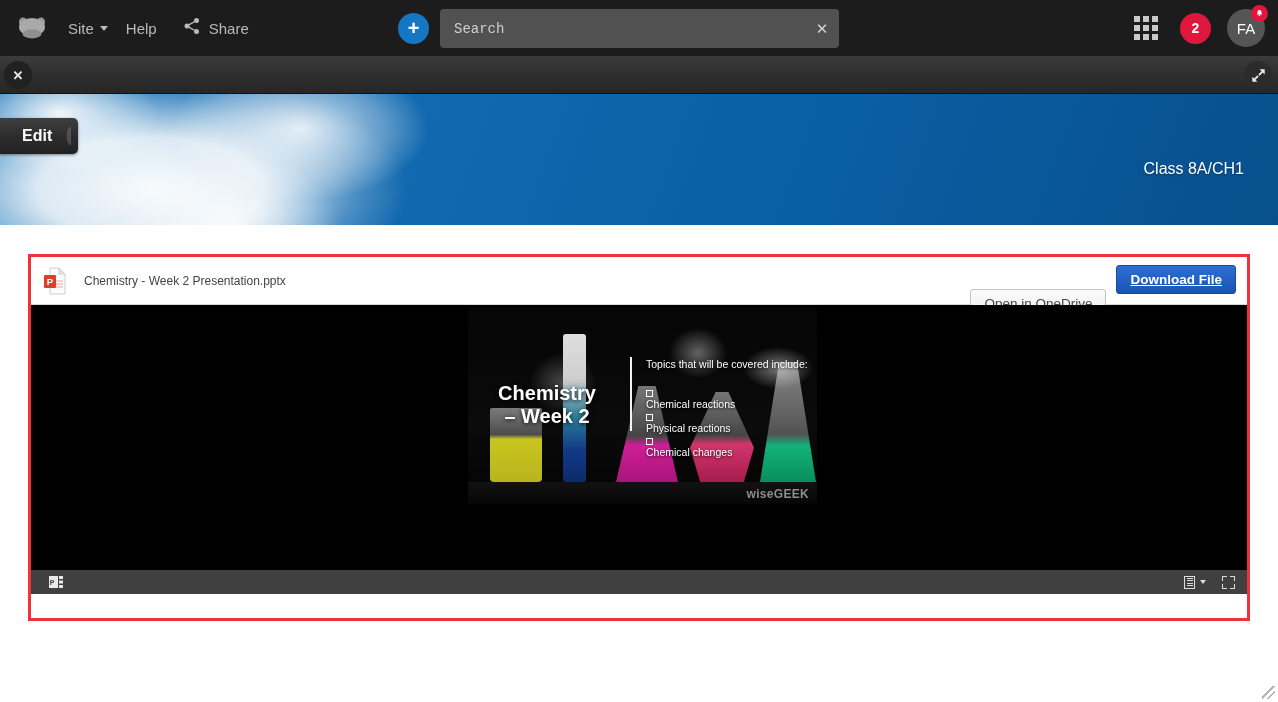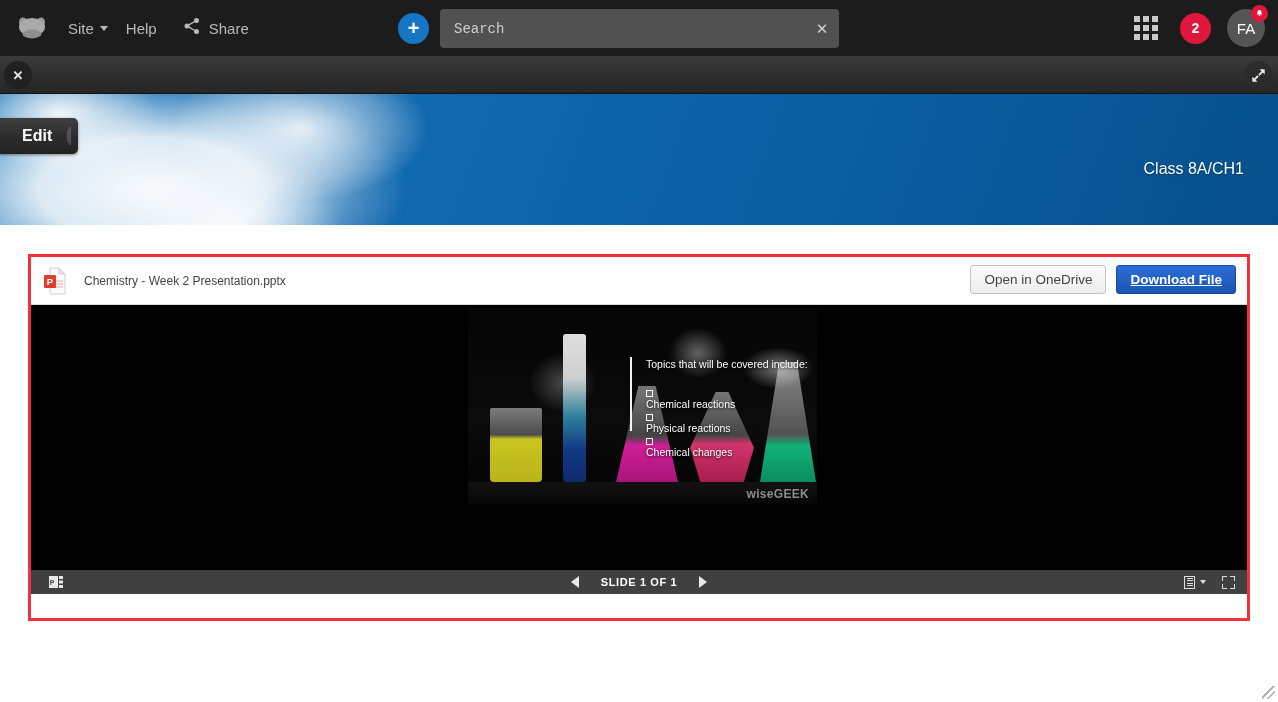--- a/index.html
+++ b/index.html
@@ -156,21 +156,21 @@
   #head-actions {
     position: absolute; right: 11px; top: 8px; display: flex; gap: 10px;
   }
   .btn {
     height: 29px; padding: 0 13px; font-size: 13.5px;
     display: flex; align-items: center; justify-content: center;
     border-radius: 3px; cursor: pointer; white-space: nowrap;
   }
   .btn-secondary {
     background: linear-gradient(180deg, #fbfbfb 0%, #ededed 100%);
-    border: 1px solid #c3c3c3; color: #444;
+    border: 1px solid #c3c3c3; color: #444; margin-top: 24px;
   }
   .btn-primary {
     background: linear-gradient(180deg, #2b6fd6 0%, #1b53b4 100%);
     border: 1px solid #18489c; color: #fff; font-weight: bold; text-decoration: underline;
   }
 
   #slide-stage {
     position: relative; height: 289px; background: #000;
   }
 
@@ -419,20 +419,22 @@
   <div id="slide-stage">
 
     <div id="slide-img">
       <div class="vessel" id="v-yellow"></div>
       <div class="vessel" id="v-cyl"></div>
       <div class="vessel" id="v-magenta"></div>
       <div class="vessel" id="v-pink"></div>
       <div class="vessel" id="v-green"></div>
       <div id="slide-shelf"></div>
 
+      <div id="slide-title" style="white-space: pre-line;">Chemistry
+– Week 2</div>
       <div id="slide-divider"></div>
 
       <div id="slide-body">
         <div id="slide-lead">Topics that will be covered include:</div>
         <div id="slide-bullets">
           <div class="sb-item">
             <span class="sb-box"></span>
             <span>Chemical reactions</span>
           </div>
           <div class="sb-item">
@@ -453,25 +455,20 @@
       <div id="ppt-online-mark">
         <svg width="15" height="14" viewBox="0 0 15 14" aria-hidden="true">
           <rect x="0" y="1" width="9" height="12" fill="#e8e8e8"></rect>
           <text x="3.2" y="9.8" font-family="Liberation Sans, sans-serif" font-size="7" font-weight="bold" fill="#404040" text-anchor="middle">P</text>
           <rect x="10" y="1" width="4" height="3" fill="#e8e8e8"></rect>
           <rect x="10" y="5.5" width="4" height="3" fill="#e8e8e8"></rect>
           <rect x="10" y="10" width="4" height="3" fill="#e8e8e8"></rect>
         </svg>
       </div>
 
-      <div id="nav-center">
-        <div class="tri" id="prev-slide"></div>
-        <div id="slide-counter">SLIDE 1 OF 1</div>
-        <div class="tri" id="next-slide"></div>
-      </div>
 
       <div id="viewer-right">
         <div id="notes-ctl">
           <span id="notes-icon"></span>
           <span class="caret-sm"></span>
         </div>
         <div id="fullscreen-icon">
           <span></span>
             <span></span>
             <span></span>

